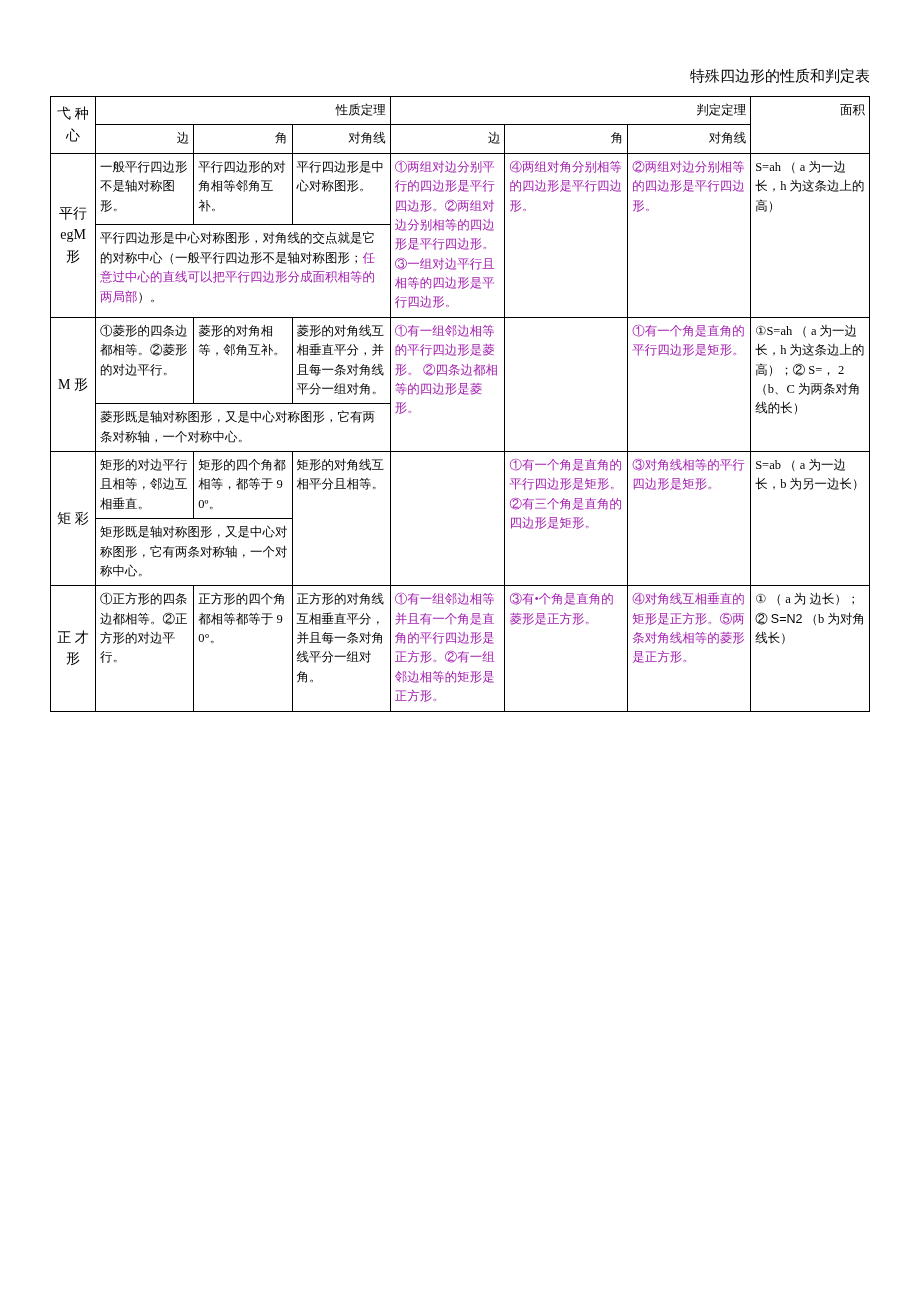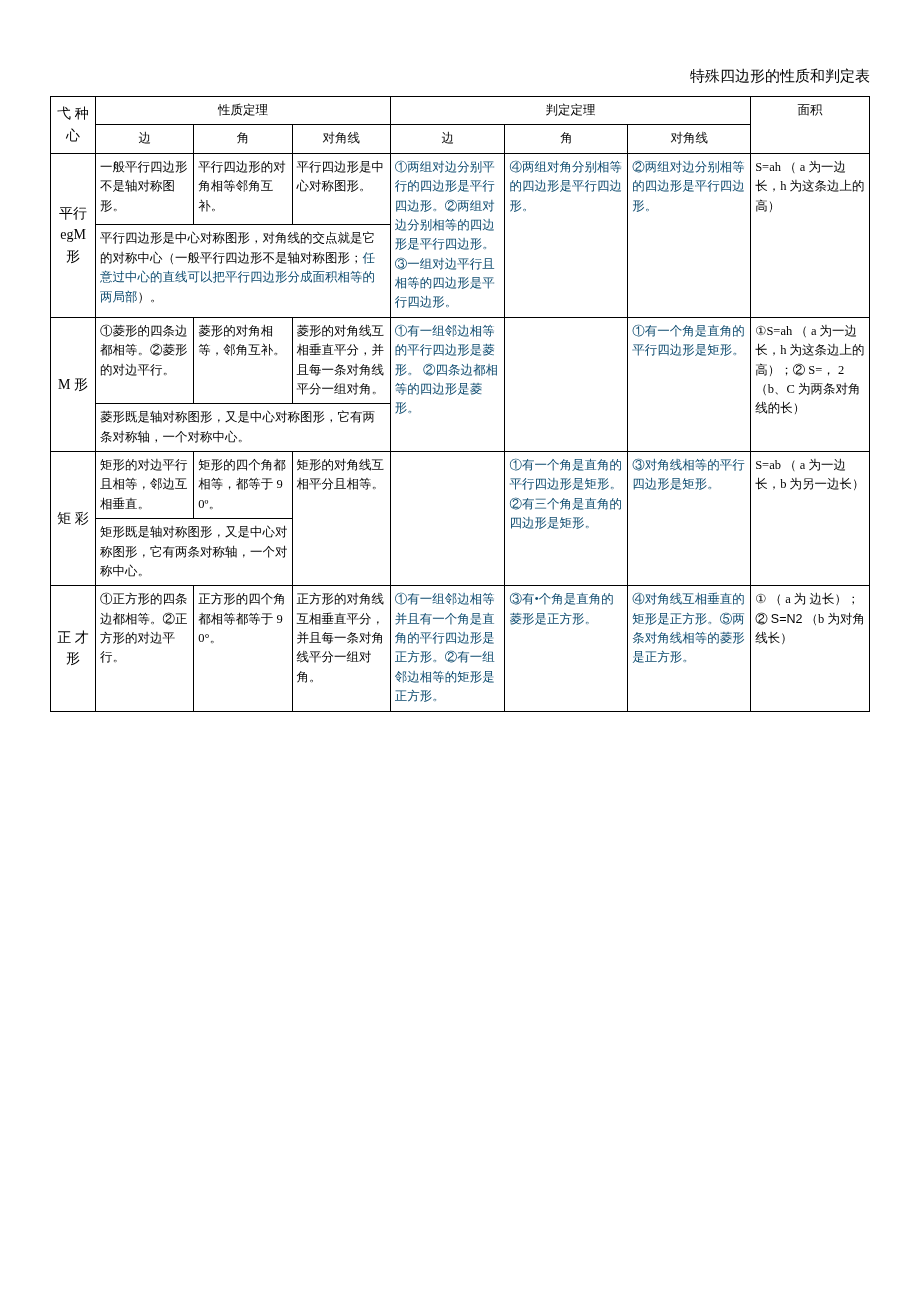--- a/index.html
+++ b/index.html
@@ -25,29 +25,29 @@
   }
   td, th {
     border: 1px solid #000;
     padding: 4px 4px;
     vertical-align: top;
     font-size: 12.5px;
     line-height: 1.55;
     word-break: break-all;
   }
   .hdr {
-    text-align: center;
+    text-align: right;
     font-weight: normal;
   }
   .rowhead {
     text-align: center;
     vertical-align: middle;
     font-size: 14px;
   }
-  .blue { color: #0c4a6e; }
+  .blue { color: #a21caf; }
   col.c0 { width: 5.5%; }
   col.c1 { width: 12%; }
   col.c2 { width: 12%; }
   col.c3 { width: 12%; }
   col.c4 { width: 14%; }
   col.c5 { width: 15%; }
   col.c6 { width: 15%; }
   col.c7 { width: 14.5%; }
 </style>
 </head>

